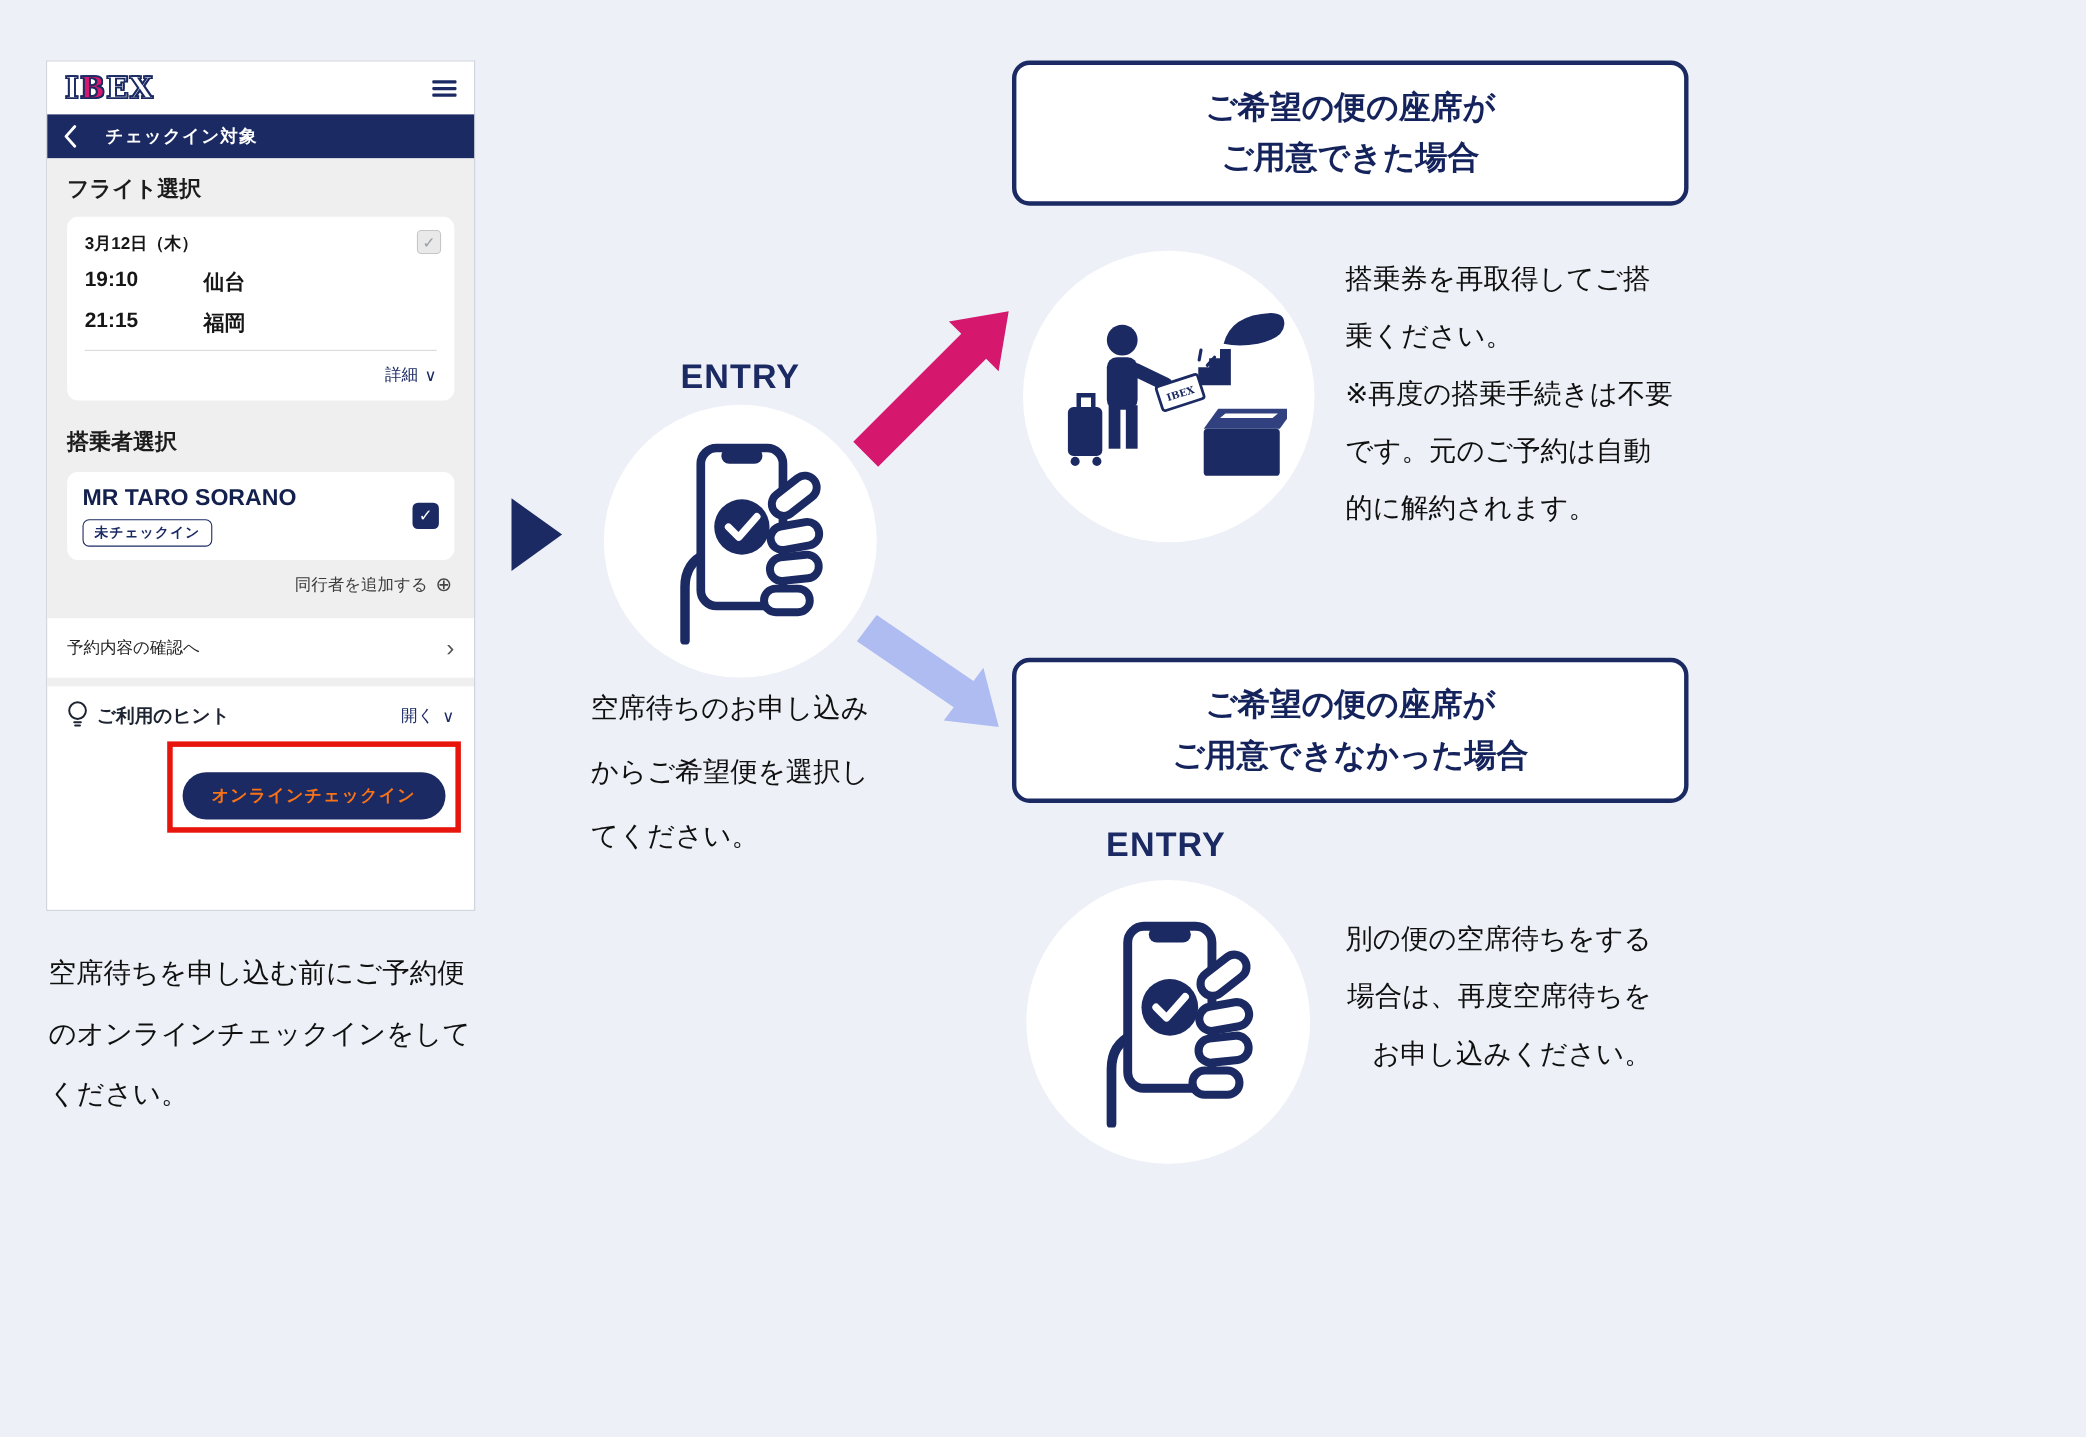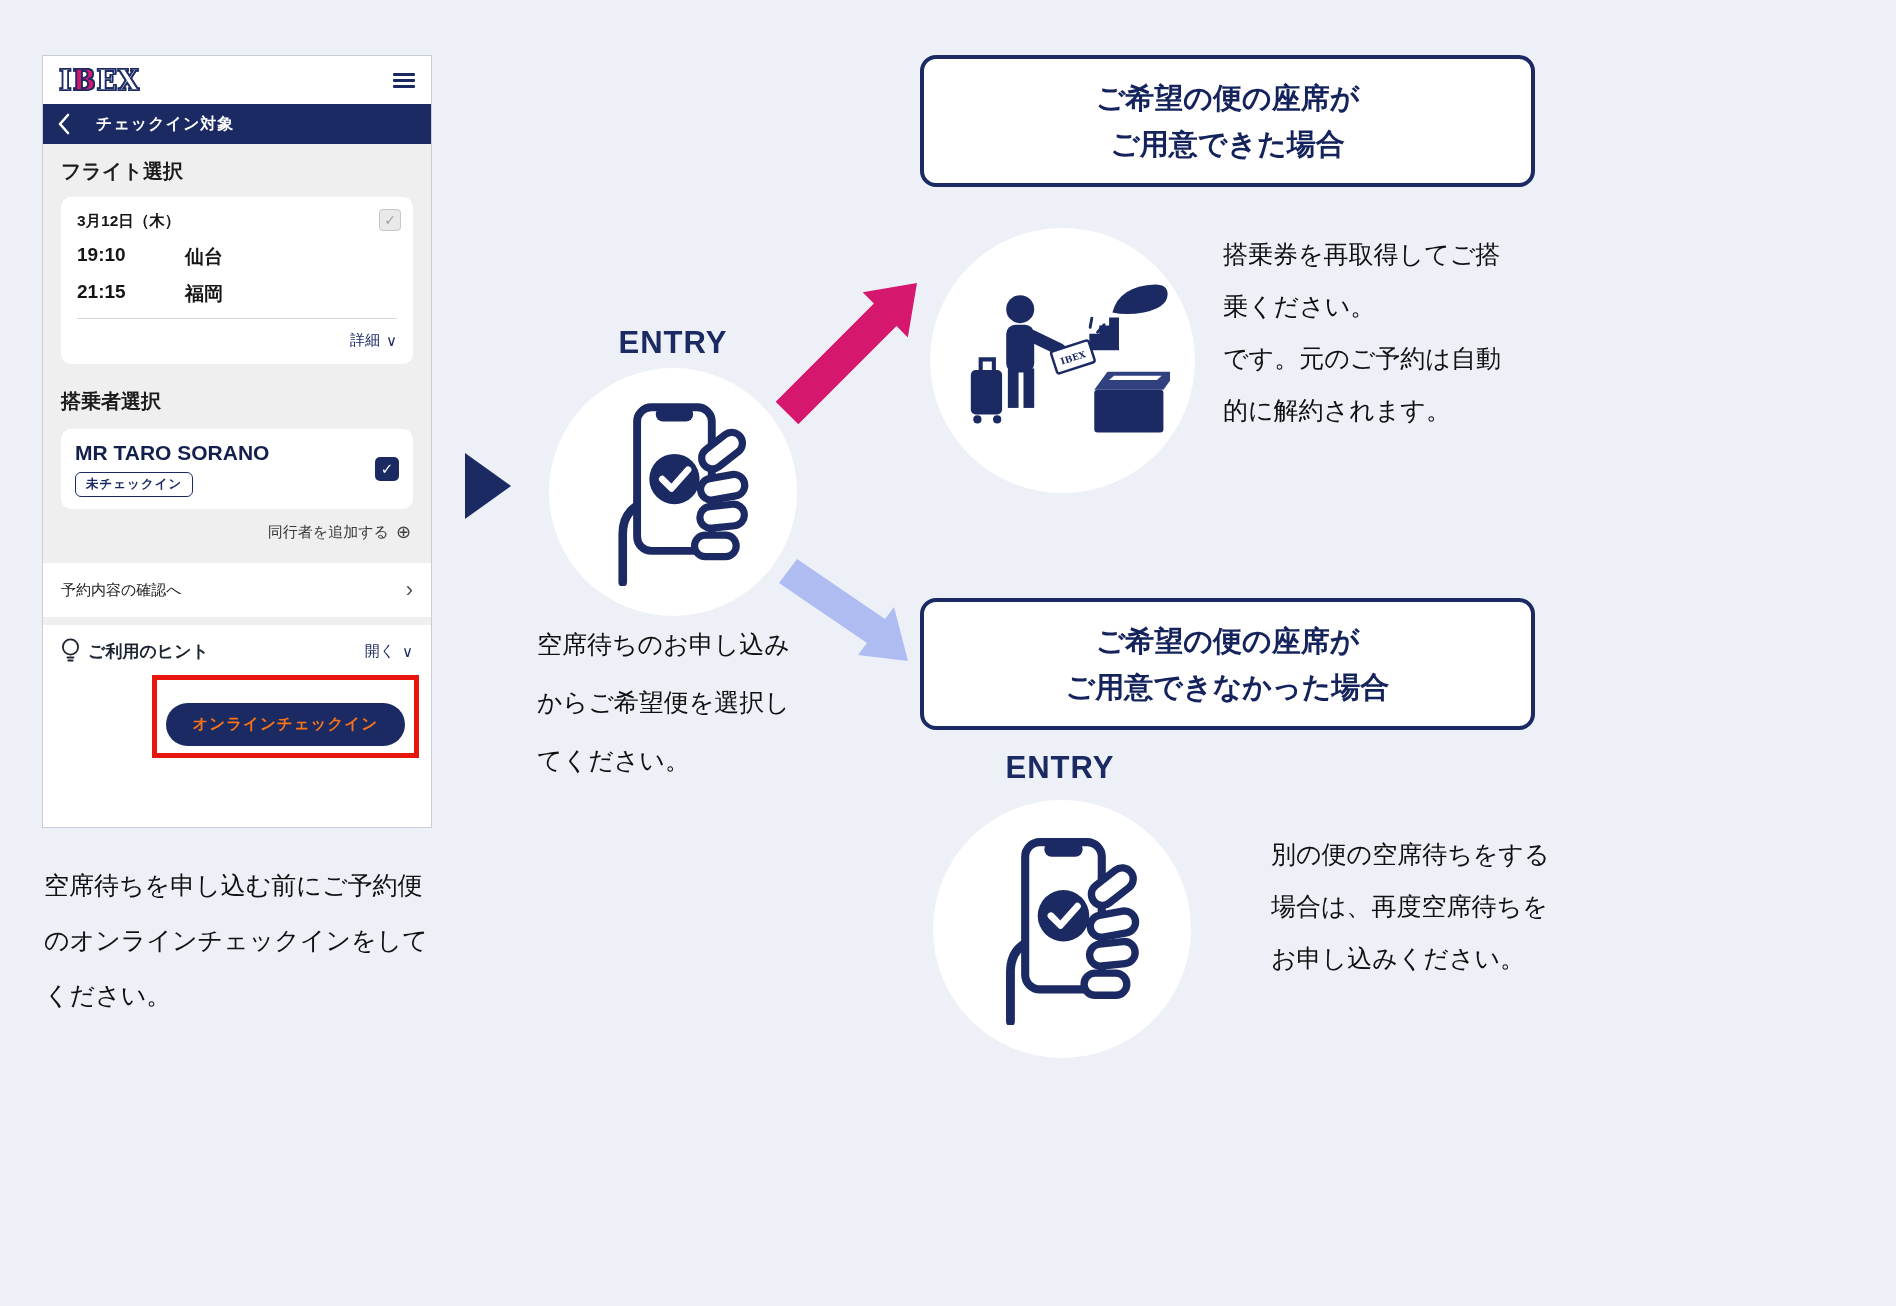--- a/index.html
+++ b/index.html
@@ -74,21 +74,21 @@
     font-size:15.5px;font-weight:bold;padding:11px 27px;letter-spacing:1px;cursor:pointer;
     font-family:inherit;margin-top:16px;}
   
   .cap{position:absolute;font-size:25px;color:#101010;}
   .cap div{line-height:55px;white-space:nowrap;}
   .cap-left{left:44px;top:858px;}
   .cap-center{left:537px;top:615px;}
   .cap-center div{line-height:58px;}
   .cap-right-top{left:1223px;top:228px;}
   .cap-right-top div{line-height:52px;}
-  .cap-right-bottom{left:1271px;top:828px;}
+  .cap-right-bottom{left:1223px;top:828px;text-align:right;}
   .cap-right-bottom div{line-height:52px;}
   
   .tri{position:absolute;left:465px;top:453px;width:0;height:0;
     border-left:46px solid var(--navy);border-top:33px solid transparent;border-bottom:33px solid transparent;}
   .entry-label{position:absolute;font-size:31px;font-weight:800;color:var(--navy);
     letter-spacing:1px;text-align:center;}
   .entry-1{left:549px;top:325px;width:248px;}
   .entry-2{left:930px;top:750px;width:260px;}
   .circle{position:absolute;background:#fff;border-radius:50%;display:flex;
     align-items:center;justify-content:center;}
@@ -257,20 +257,21 @@
       <rect x="118" y="86" width="48" height="28" rx="3" fill="#fff" stroke="#1b2a63" stroke-width="3"></rect>
       <text x="142" y="105" text-anchor="middle" font-size="11" font-weight="bold" fill="#1b2a63" font-family="'DejaVu Serif',serif">IBEX</text>
     </g>
     <path d="M172,70 l8,-9 M180,84 l11,-4 M163,64 l2,-11" stroke="#1b2a63" stroke-width="3.5" fill="none" stroke-linecap="round"></path>
   </svg>
 </div>
 
 <div class="cap cap-right-top">
   <div>搭乗券を再取得してご搭</div>
   <div>乗ください。</div>
+  <div>※再度の搭乗手続きは不要</div>
   <div>です。元のご予約は自動</div>
   <div>的に解約されます。</div>
 </div>
 
 <div class="result-box box-ng">
   <div>ご希望の便の座席が</div>
   <div>ご用意できなかった場合</div>
 </div>
 
 <div class="entry-label entry-2">ENTRY</div>

